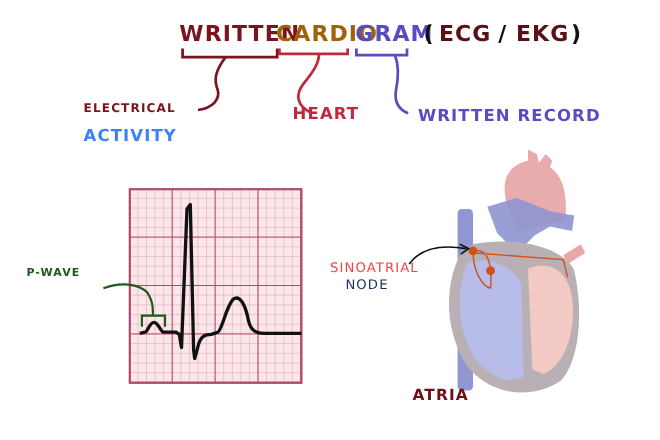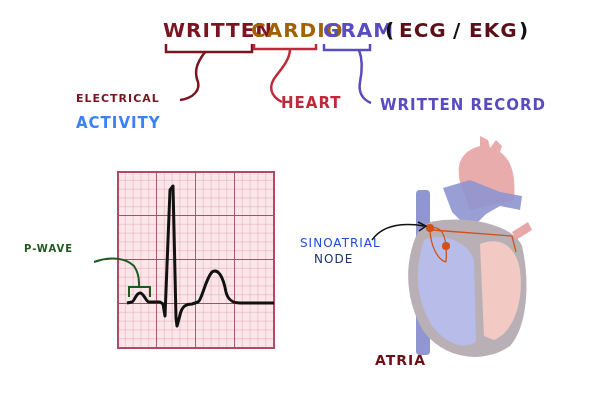--- a/index.html
+++ b/index.html
@@ -31,21 +31,21 @@
 
   <path d="M254 44 L254 49 L316 49 L316 44" fill="none" stroke="#c0283c" stroke-width="2.5"></path>
   <path d="M290 49 C290 58, 284 66, 276 76 C268 86, 270 96, 282 102" fill="none" stroke="#c0283c" stroke-width="2.5"></path>
 
   <path d="M324 44 L324 50 L370 50 L370 44" fill="none" stroke="#5a4cc0" stroke-width="2.5"></path>
   <path d="M359 50 C363 60, 362 72, 360 82 C358 94, 364 100, 371 103" fill="none" stroke="#5a4cc0" stroke-width="2.5"></path>
 </svg>
 
 <div class="hand" style="left:76px;top:92px;font-size:11px;color:#7a1420">ELECTRICAL</div>
 <div class="hand" style="left:76px;top:114px;font-size:15px;color:#3b82f6">ACTIVITY</div>
-<div class="hand" style="left:281px;top:94px;font-size:15px;color:#c0283c">HEART</div>
+<div class="hand" style="left:266px;top:94px;font-size:15px;color:#c0283c">HEART</div>
 <div class="hand" style="left:380px;top:96px;font-size:15px;color:#5a4cc0">WRITTEN RECORD</div>
 
 <svg class="overlay" width="600" height="400">
   <defs>
     <pattern id="minor" width="7.8" height="8.8" patternUnits="userSpaceOnUse" x="118" y="172">
       <path d="M7.8 0 L7.8 8.8 M0 8.8 L7.8 8.8" fill="none" stroke="#dea0b0" stroke-width="0.9"></path>
     </pattern>
     <pattern id="major" width="39" height="44" patternUnits="userSpaceOnUse" x="118" y="172">
       <path d="M39 0 L39 44 M0 44 L39 44" fill="none" stroke="#b04a66" stroke-width="1.8"></path>
     </pattern>
@@ -78,15 +78,15 @@
 
   <path d="M512 232 L528 222 L532 230 L516 240 Z" fill="#e8a8a8"></path>
 
   <path d="M430 228 C440 226, 448 232, 446 262 M430 228 C430 246, 438 260, 446 262 M432 230 L512 236 L516 252" fill="none" stroke="#d0521a" stroke-width="1.3"></path>
   <circle cx="430" cy="228" r="4" fill="#d0521a"></circle>
   <circle cx="446" cy="246" r="4" fill="#d0521a"></circle>
 
   <path d="M372 240 C382 226, 400 222, 424 226" fill="none" stroke="#111" stroke-width="1.5"></path>
   <path d="M418 222 L426 226 L419 231" fill="none" stroke="#111" stroke-width="1.5"></path>
 </svg>
-<div class="hand" style="left:300px;top:236px;font-size:12px;color:#1d4ed8;font-weight:normal">SINOATRIAL</div>
+<div class="hand" style="left:300px;top:236px;font-size:12px;color:#ef4444;font-weight:normal">SINOATRIAL</div>
 <div class="hand" style="left:314px;top:252px;font-size:12px;color:#1c3560;font-weight:normal">NODE</div>
 <div class="hand" style="left:375px;top:352px;font-size:14px;color:#6e1018">ATRIA</div>
 
 </body></html>

